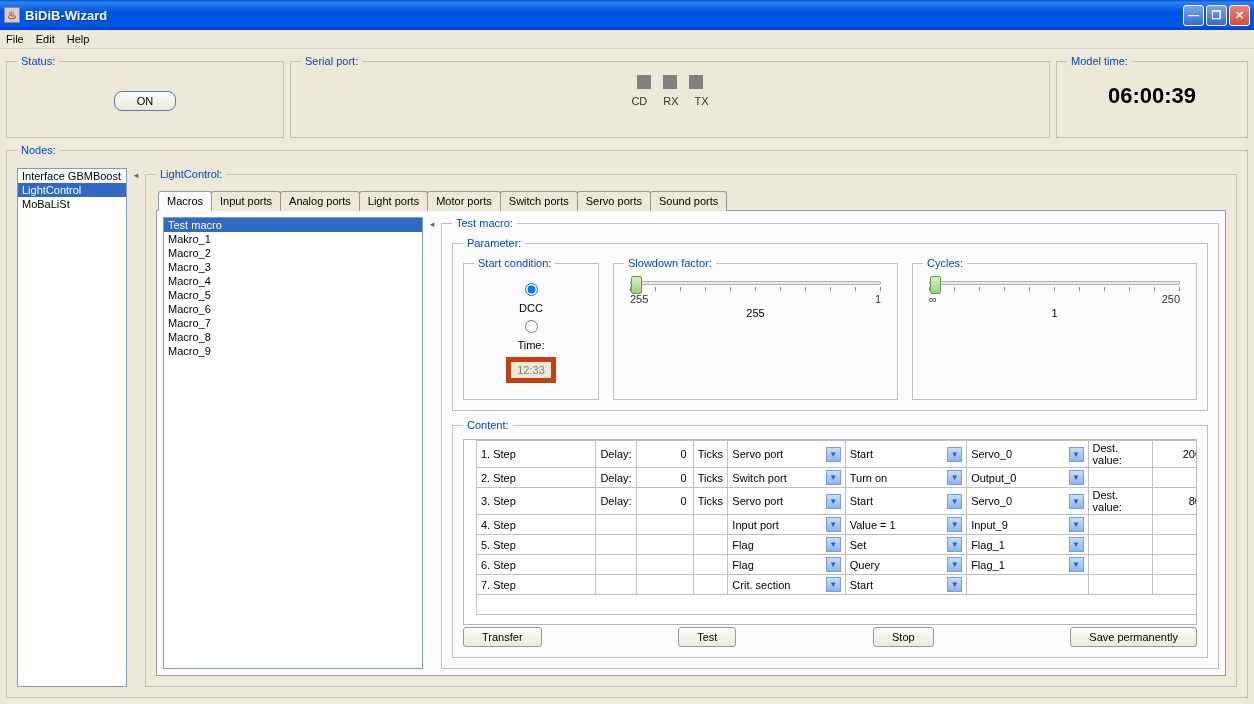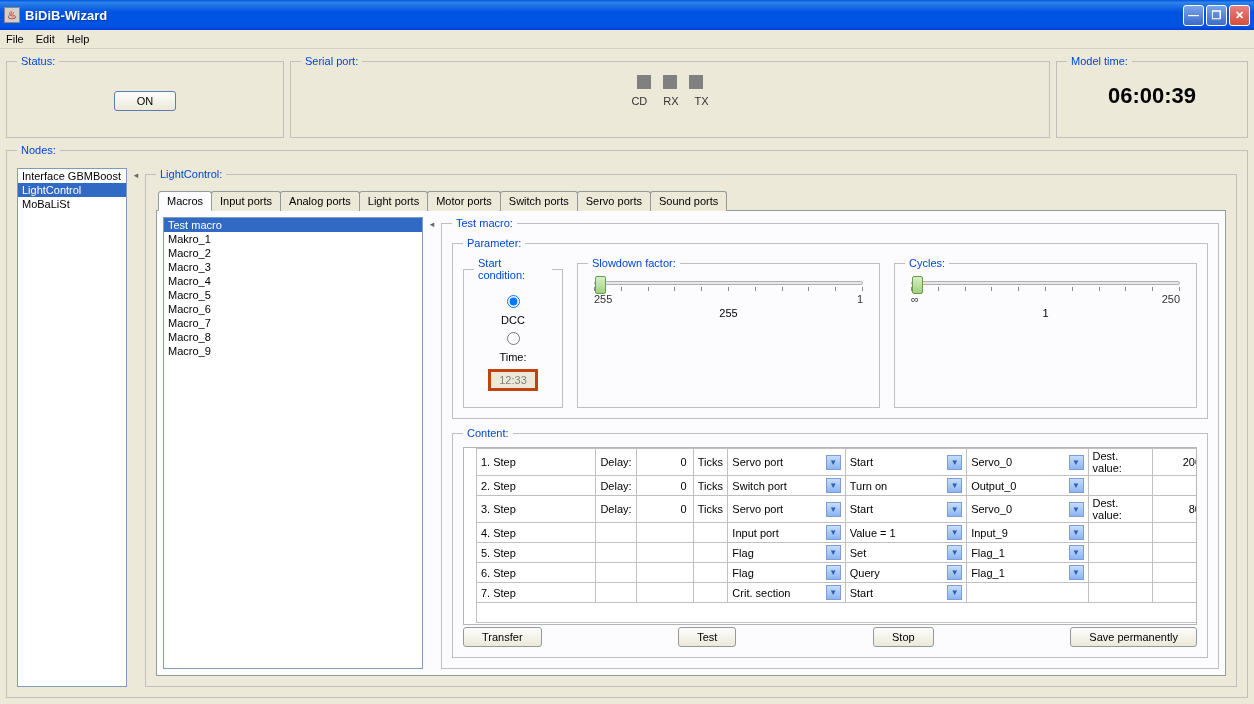--- a/index.html
+++ b/index.html
@@ -15,21 +15,21 @@
 .menubar { background: #ece9d8; padding: 3px 6px; display: flex; gap: 12px; border-bottom: 1px solid #d4d0c8; }
 .menubar span { cursor: default; }
 .content { flex: 1; padding: 6px; display: flex; flex-direction: column; gap: 6px; }
 fieldset { border: 1px solid #bfbfbf; border-radius: 0; padding: 8px 10px 10px 10px; margin: 0; background: #ece9d8; }
 legend { color: #0046d5; padding: 0 4px; }
 .toprow { display: flex; gap: 6px; }
 .status-fs { width: 278px; }
 .serial-fs { flex: 1; }
 .model-fs { width: 192px; }
 .center { display: flex; align-items: center; justify-content: center; height: 52px; }
-.onbtn { background: linear-gradient(to bottom, #fdfdfd, #ece9d8); border: 1px solid #5a7cb0; border-radius: 3px; padding: 3px 22px; }
+.onbtn { background: linear-gradient(to bottom, #fdfdfd, #ece9d8); border: 1px solid #5a7cb0; border-radius: 8px; padding: 3px 22px; }
 .serial-inner { display: flex; flex-direction: column; align-items: center; gap: 6px; }
 .sq-row { display: flex; gap: 12px; }
 .sq { width: 14px; height: 14px; background: #808080; }
 .serial-labels { display: flex; gap: 16px; color: #333; }
 .modeltime { font-size: 22px; font-weight: bold; text-align: center; padding: 8px 0; }
 .nodes-fs { flex: 1; display: flex; flex-direction: column; }
 .nodes-body { flex: 1; display: flex; gap: 6px; margin-top: 4px; min-height: 0; }
 .nodes-list { width: 110px; background: white; border: 1px solid #7f9db9; overflow: hidden; }
 .nodes-list div { padding: 1px 4px; white-space: nowrap; }
 .nodes-list .sel { background: #316ac5; color: white; }
@@ -40,26 +40,26 @@
 .tab.active { background: #fcfcfe; border-bottom: 1px solid #fcfcfe; z-index: 2; }
 .tabpanel { flex: 1; background: #fcfcfe; border: 1px solid #919b9c; display: flex; padding: 6px; gap: 6px; min-height: 0; }
 .tabpanel fieldset { background: #fcfcfe; }
 .macro-list { width: 260px; background: white; border: 1px solid #7f9db9; overflow: auto; }
 .macro-list div { padding: 1px 4px; }
 .macro-list .sel { background: #316ac5; color: white; }
 .macro-detail { flex: 1; display: flex; flex-direction: column; min-height: 0; }
 .testmacro-fs { flex: 1; display: flex; flex-direction: column; gap: 8px; min-height: 0; }
 .param-fs { }
 .param-inner { display: flex; gap: 14px; }
-.startcond-fs { width: 100px; }
+.startcond-fs { width: 136px; }
 .slowdown-fs { flex: 1; }
 .cycles-fs { flex: 1; }
 .radio-row { display: flex; align-items: center; gap: 6px; margin: 6px 0; flex-direction: column; }
 input[type=radio] { margin: 0; }
-.time-input { width: 50px; background: #ece9d8; border: 3px solid #c2410c; padding: 2px 4px; color: #808080; text-align: center; }
+.time-input { width: 50px; background: #ece9d8; border: 5px solid #c2410c; padding: 2px 4px; color: #808080; text-align: center; }
 .slider-wrap { padding: 4px 6px; }
 .slider-track { position: relative; height: 4px; background: #e8e8e8; border: 1px solid #b0b0b0; border-radius: 2px; }
 .slider-thumb { position: absolute; top: -6px; width: 11px; height: 18px; background: linear-gradient(to bottom, #d6f0c8, #a0d080); border: 1px solid #6a9a4a; border-radius: 2px; }
 .slider-ticks { display: flex; justify-content: space-between; margin-top: 2px; }
 .slider-ticks span { width: 1px; height: 4px; background: #888; }
 .slider-labels { display: flex; justify-content: space-between; margin-top: 2px; color: #333; }
 .slider-labels-center { text-align: center; margin-top: 2px; }
 .content-fs { flex: 1; display: flex; flex-direction: column; min-height: 0; }
 .grid { border: 1px solid #b6b6b6; background: white; overflow: auto; flex: 1; }
 table { border-collapse: collapse; width: 100%; margin-left: 12px; }

